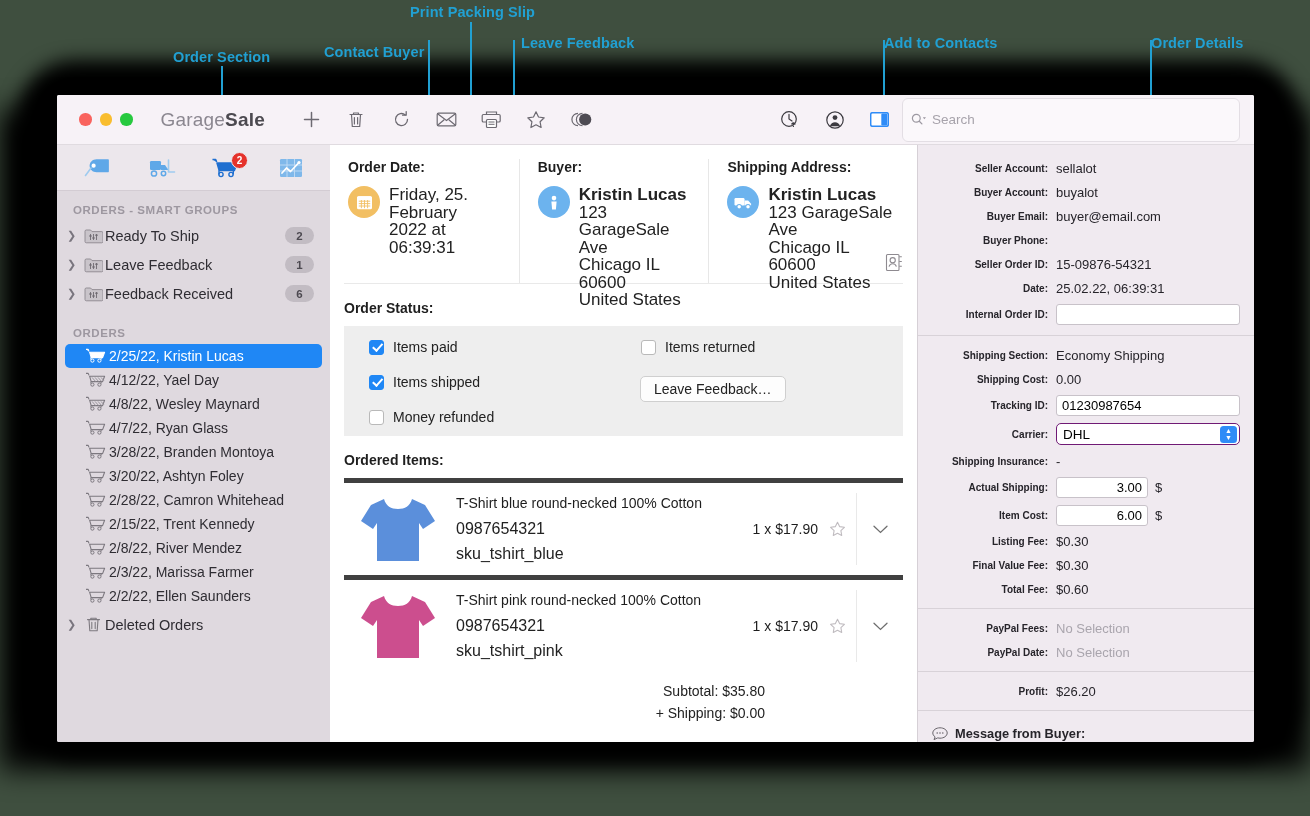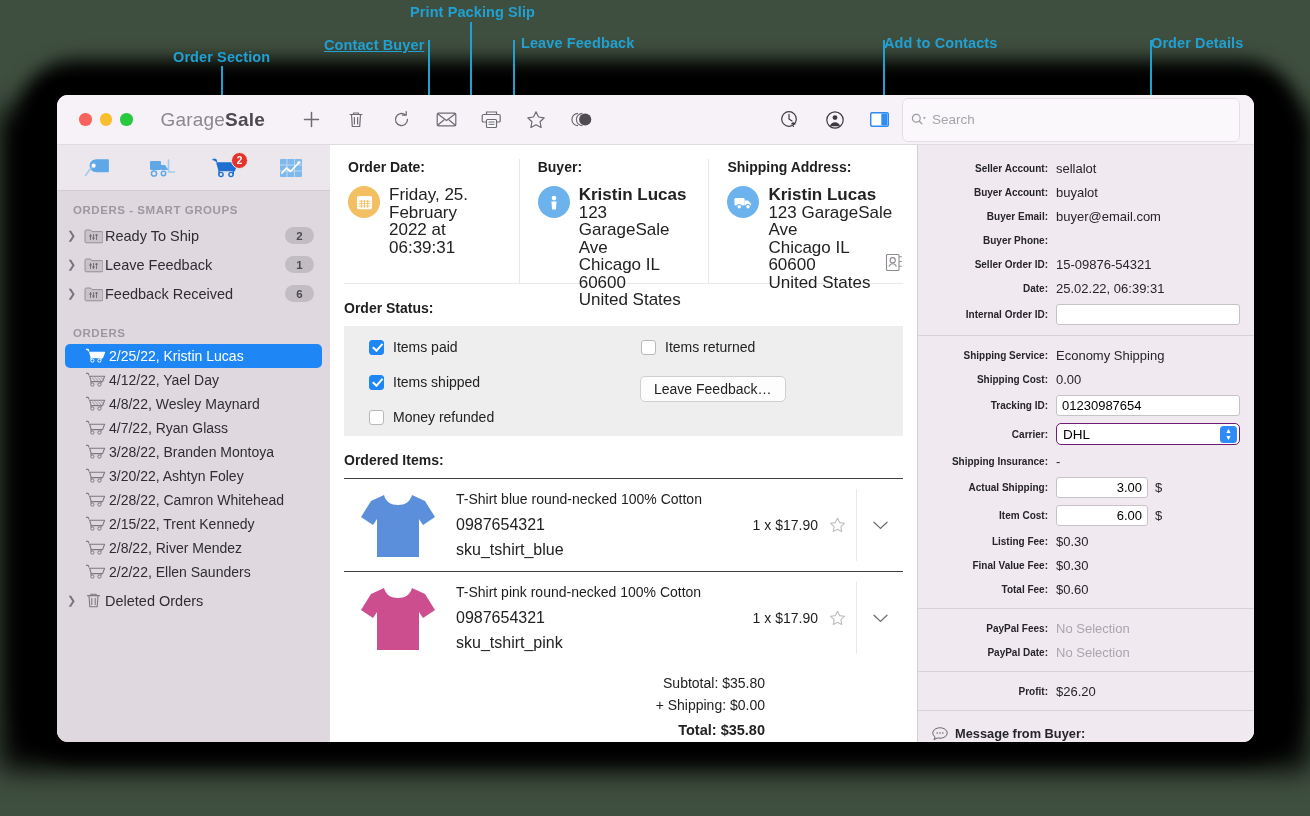--- a/index.html
+++ b/index.html
@@ -35,21 +35,21 @@
   }
   .ann-arrow{position:absolute;}
   .ann-circle{
     position:absolute;border:3px solid #21a0d2;border-radius:50%;
     width:52px;height:52px;box-sizing:border-box;
   }
 
   
   .window{
     position:absolute;left:57px;top:95px;width:1197px;height:647px;
-    background:#f6f2f6;border-radius:11px;overflow:hidden;
+    background:#f6f2f6;border-radius:2px;overflow:hidden;
   }
 
   
   .titlebar{
     height:49px;background:#f7f2f7;display:flex;align-items:center;
     border-bottom:1px solid #e0dbe0;position:relative;
   }
   .traffic{display:flex;gap:8px;margin-left:22px;}
   .tl{width:12.5px;height:12.5px;border-radius:50%;}
   .tl.red{background:#f9635e;}
@@ -138,21 +138,21 @@
     width:15px;height:15px;border-radius:3px;border:1px solid #b9b9b9;background:#fff;
     flex:none;box-sizing:border-box;
   }
   .cbx.on{background:#1f87f5;border-color:#1f87f5;display:flex;align-items:center;justify-content:center;}
   .cbx.on:after{content:"";width:4px;height:8px;border:solid #fff;border-width:0 2px 2px 0;transform:rotate(42deg) translateY(-1px);}
   .feedbtn{
     position:absolute;left:296px;top:50px;border:1px solid #cfcfcf;border-radius:5px;
     background:#fdfdfd;font-size:14px;color:#222;padding:4px 13px;
   }
 
-  .itemrow{display:flex;align-items:center;height:92px;border-top:1px solid #404040;margin:0 14px;position:relative;}
+  .itemrow{display:flex;align-items:center;height:92px;border-top:5px solid #404040;margin:0 14px;position:relative;}
   .thumb{width:108px;flex:none;display:flex;align-items:center;justify-content:center;}
   .iinfo{flex:1;padding-left:4px;}
   .ititle{font-size:14px;color:#1d1d1d;margin-bottom:9px;}
   .imeta{font-size:16px;color:#222;margin-bottom:7px;}
   .iprice{font-size:14px;color:#1d1d1d;width:92px;text-align:right;}
   .istar{width:38px;display:flex;justify-content:center;color:#b8b8b8;}
   .ichev{width:46px;display:flex;justify-content:center;color:#6e6e6e;border-left:1px solid #e9e9e9;height:72px;align-items:center;}
   .totals{margin:0 14px;text-align:right;padding:8px 138px 0 0;}
   .totline{font-size:14px;color:#222;padding:3px 0;}
   .totline.big{font-weight:700;font-size:14.5px;padding-top:6px;}
@@ -190,21 +190,21 @@
 
 <div id="stage">
 
   <div class="shadow"></div>
   <div class="shadow2"></div>
 
   <div class="ann-label" style="left:173px;top:49px;">Order Section</div>
   <div class="ann-line" style="left:221px;top:66px;height:80px;"></div>
   <div class="ann-circle" style="left:196px;top:136px;"></div>
 
-  <div class="ann-label" style="left:324px;top:37px;text-decoration:underline;">Contact Buyer</div>
+  <div class="ann-label" style="left:324px;top:44px;">Contact Buyer</div>
   <div class="ann-line" style="left:428px;top:40px;height:80px;"></div>
 
   <div class="ann-label" style="left:410px;top:4px;">Print Packing Slip</div>
   <div class="ann-line" style="left:470px;top:22px;height:98px;"></div>
 
   <div class="ann-label" style="left:521px;top:35px;">Leave Feedback</div>
   <div class="ann-line" style="left:513px;top:40px;height:80px;"></div>
 
   <div class="ann-label" style="left:884px;top:35px;">Add to Contacts</div>
   <div class="ann-line" style="left:883px;top:40px;height:212px;"></div>
@@ -488,20 +488,31 @@
             </div>
             <div class="orow">
               <span class="ico">
                 <svg width="21" height="16" viewBox="0 0 21 16">
                   <path d="M1 1.4h2.2l.8 2M4.6 4.2h15l-2 5.4H6.2z" stroke="#7c787f" stroke-width="1.1" fill="none" stroke-linejoin="round"></path>
                   <circle cx="7.4" cy="12.6" r="1.6" stroke="#7c787f" stroke-width="1" fill="none"></circle>
                   <circle cx="14.4" cy="12.6" r="1.6" stroke="#7c787f" stroke-width="1" fill="none"></circle>
                   <path d="M5.9 9.6v2M16.1 9.6v2" stroke="#7c787f" stroke-width="1"></path>
                 </svg>
               </span>
+              <span class="lbl">2/3/22, Marissa Farmer</span>
+            </div>
+            <div class="orow">
+              <span class="ico">
+                <svg width="21" height="16" viewBox="0 0 21 16">
+                  <path d="M1 1.4h2.2l.8 2M4.6 4.2h15l-2 5.4H6.2z" stroke="#7c787f" stroke-width="1.1" fill="none" stroke-linejoin="round"></path>
+                  <circle cx="7.4" cy="12.6" r="1.6" stroke="#7c787f" stroke-width="1" fill="none"></circle>
+                  <circle cx="14.4" cy="12.6" r="1.6" stroke="#7c787f" stroke-width="1" fill="none"></circle>
+                  <path d="M5.9 9.6v2M16.1 9.6v2" stroke="#7c787f" stroke-width="1"></path>
+                </svg>
+              </span>
               <span class="lbl">2/2/22, Ellen Saunders</span>
             </div>
           </div>
 
         <div class="srow" style="margin-top:2px;">
           <span class="disc">❯</span>
           <span class="ico">
             <svg width="17" height="17" viewBox="0 0 17 17">
                 <path d="M2.5 3.6h12M5.8 3.6V2.2h5.4v1.4M4 3.6l.8 11.2h7.4L13 3.6M6.8 6.3v6.3M10.2 6.3v6.3" stroke="#7e7a80" stroke-width="1.1" fill="none" stroke-linecap="round" stroke-linejoin="round"></path>
               </svg>
@@ -647,21 +658,20 @@
                 <svg width="15" height="9" viewBox="0 0 15 9">
                   <path d="M1 1.2L7.5 7.4 14 1.2" stroke="#6e6e6e" stroke-width="1.3" fill="none" stroke-linecap="round"></path>
                 </svg>
               </div>
             </div>
           </div>
 
         <div class="totals">
           <div class="totline">Subtotal: $35.80</div>
           <div class="totline">+ Shipping: $0.00</div>
-          <div class="totline big">Total: $35.80</div>
         </div>
 
       </div>
 
       <div class="inspector">
         <div style="height:11px;"></div>
         <div id="insp-g1">
             <div class="irow">
               <div class="ilab">Seller Account:</div>
               <div class="ival">sellalot</div>
@@ -687,21 +697,21 @@
               <div class="ival">25.02.22, 06:39:31</div>
             </div>
             <div class="irow" style="padding-top: 2px; padding-bottom: 2px;">
               <div class="ilab">Internal Order ID:</div>
               <div class="ifield"></div>
             </div>
           </div>
         <div class="isep"></div>
         <div id="insp-g2">
             <div class="irow">
-              <div class="ilab">Shipping Service:</div>
+              <div class="ilab">Shipping Section:</div>
               <div class="ival">Economy Shipping</div>
             </div>
             <div class="irow">
               <div class="ilab">Shipping Cost:</div>
               <div class="ival">0.00</div>
             </div>
             <div class="irow" style="padding-top: 2px; padding-bottom: 2px;">
               <div class="ilab">Tracking ID:</div>
               <div class="ifield">01230987654</div>
             </div>

